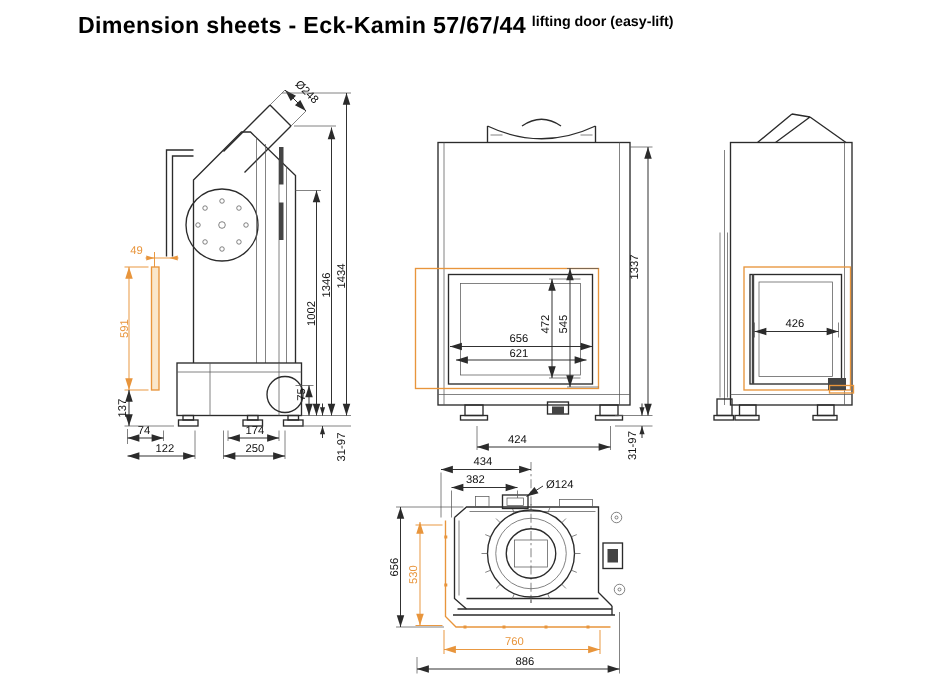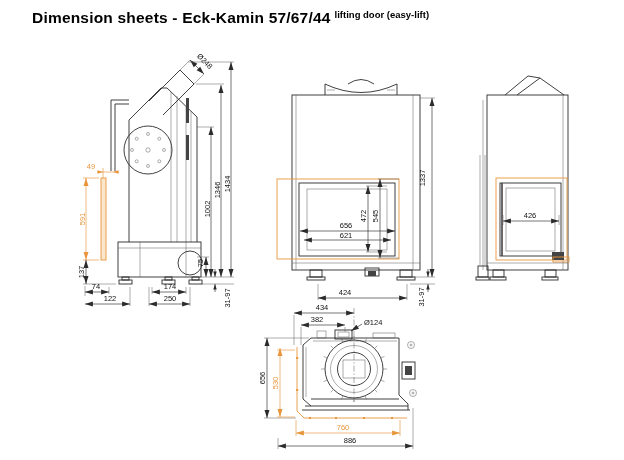--- a/index.html
+++ b/index.html
@@ -1,18 +1,18 @@
 <!DOCTYPE html>
 <html><head>
 <meta charset="utf-8">
 <style>
   html,body{margin:0;padding:0;background:#fff;}
   .page{position:relative;width:624px;height:460px;background:#ffffff;overflow:hidden;
         font-family:"Liberation Sans",sans-serif;}
-  .titlebar{position:absolute;left:32px;top:9px;white-space:nowrap;}
+  .titlebar{position:absolute;left:52px;top:9px;white-space:nowrap;}
   .title-main{font-size:15.5px;font-weight:bold;color:#000;letter-spacing:.2px;}
   .title-sub{font-size:9.5px;font-weight:bold;color:#000;vertical-align:5px;margin-left:4px;}
   svg{position:absolute;left:0;top:0;}
   
   .s{fill:none;stroke:#2b2b2b;stroke-width:0.9;}
   .t{fill:none;stroke:#5a5a5a;stroke-width:0.5;}
   .d{fill:none;stroke:#2b2b2b;stroke-width:0.65;}
   .o{fill:none;stroke:#E8953C;stroke-width:0.9;}
   .od{fill:none;stroke:#E8953C;stroke-width:0.65;}
   .dt{font-family:"Liberation Sans",sans-serif;font-size:7.5px;fill:#111;}

